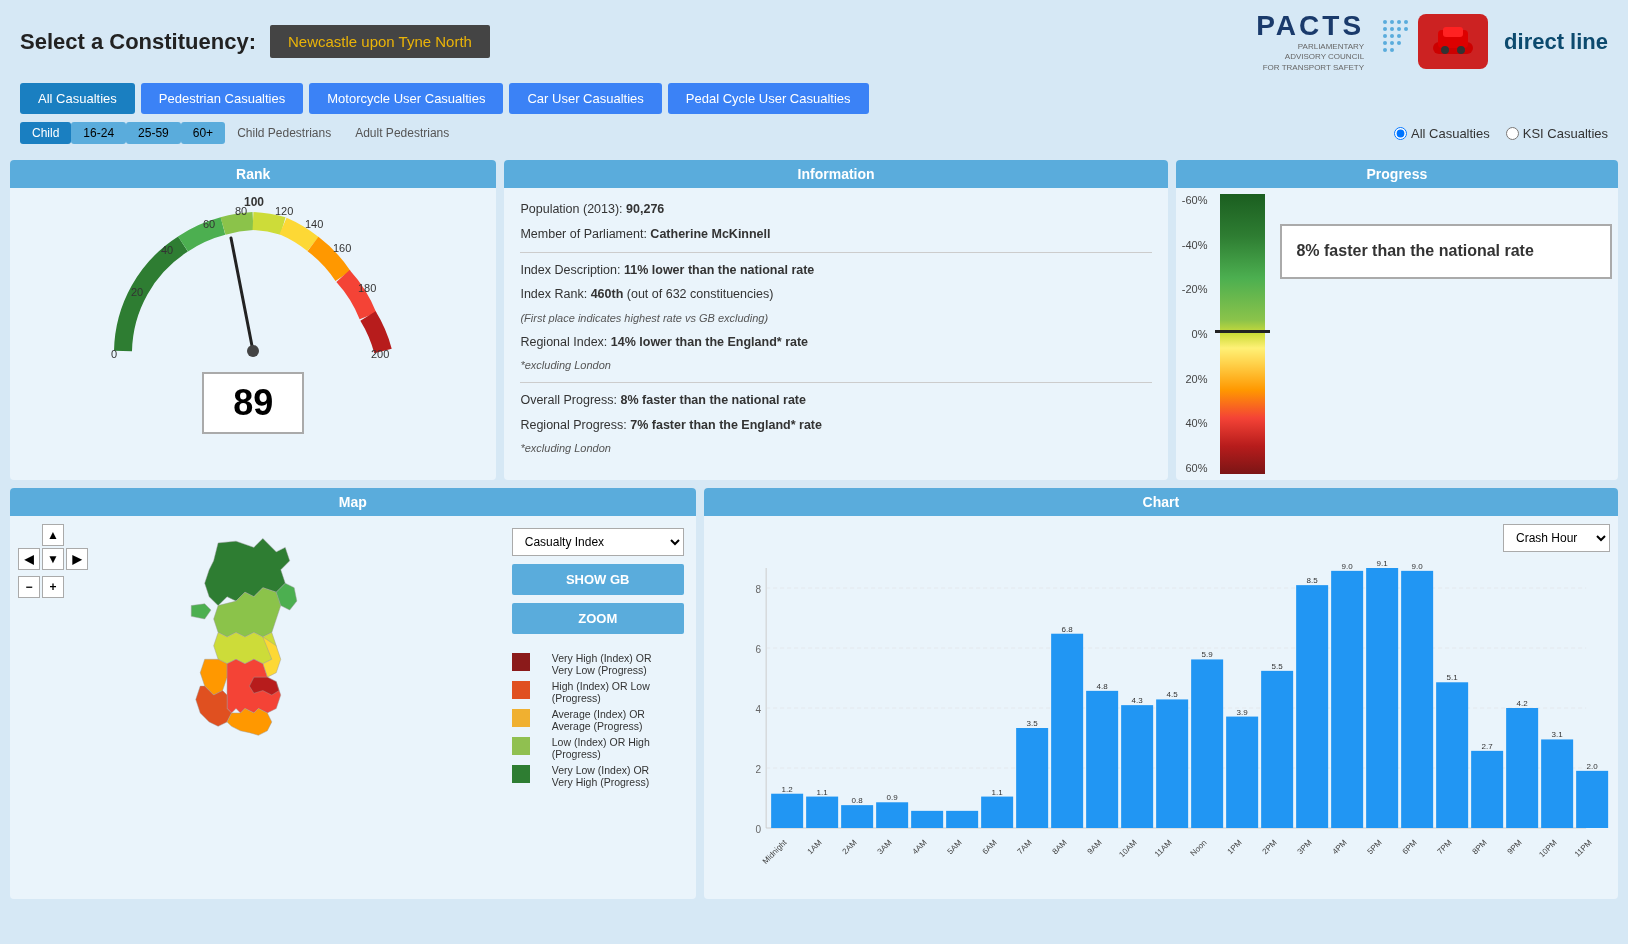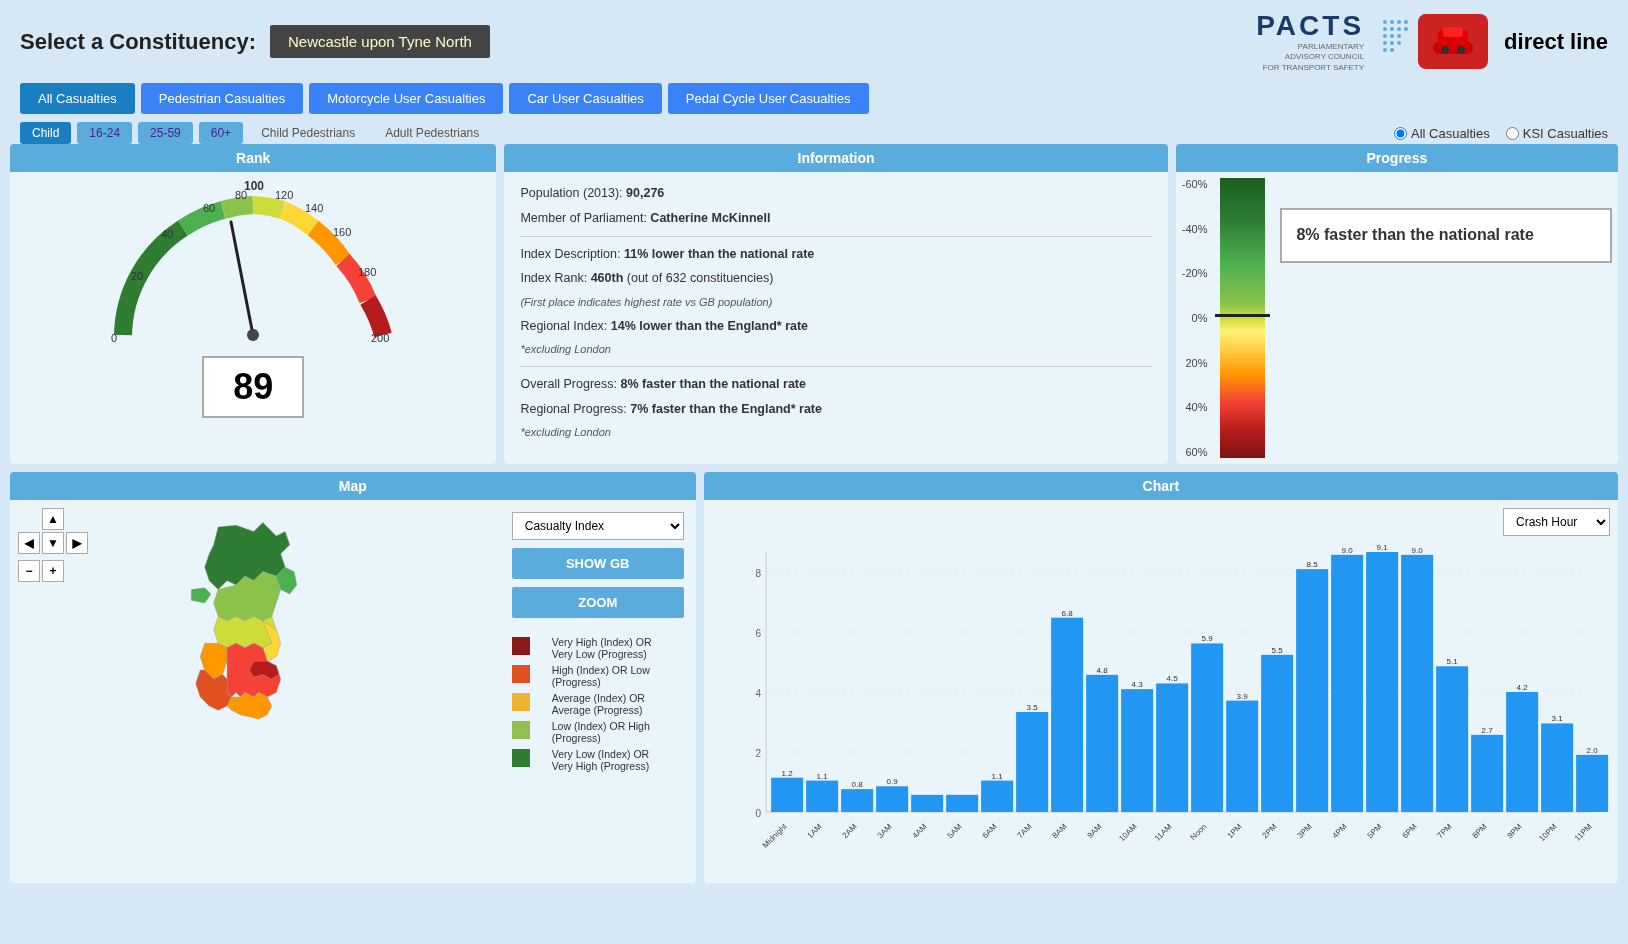--- a/index.html
+++ b/index.html
@@ -25,21 +25,21 @@
       align-items: center;
       gap: 14px;
     }
     .header-title {
       font-size: 22px;
       font-weight: bold;
       color: #222;
     }
     .constituency-btn {
       background: #444;
-      color: #fef9c3;
+      color: #eab308;
       border: none;
       padding: 8px 18px;
       font-size: 15px;
       cursor: pointer;
       border-radius: 2px;
     }
     .header-logo {
       display: flex;
       align-items: center;
       gap: 8px;
@@ -63,36 +63,35 @@
       font-weight: 500;
     }
     .nav-btn.active {
       background: #1a7fc1;
     }
 
     
     .sub-nav {
       display: flex;
       align-items: center;
-      gap: 6px;
-      padding: 4px 20px 0 20px;
+      padding: 4px 20px 16px 20px;
       background: #d6e8f5;
     }
     .sub-btn {
       padding: 4px 12px;
       border: none;
       border-radius: 3px;
       cursor: pointer;
       font-size: 12px;
       background: #1a7fc1;
       color: white;
     }
     .sub-btn.inactive {
       background: #5aacdc;
-      color: #4c1d95;
+      color: #000000;
     }
     .sub-text-btn {
       padding: 4px 12px;
       border: none;
       background: transparent;
       color: #555;
       cursor: pointer;
       font-size: 12px;
     }
     .radio-group {
@@ -345,21 +344,21 @@
     <div style="background:#cc2222;border-radius:8px;width:70px;height:55px;display:flex;align-items:center;justify-content:center;">
       <svg width="50" height="40" viewBox="0 0 50 40">
         <rect x="5" y="20" width="40" height="12" rx="6" fill="#cc0000"></rect>
         <rect x="10" y="8" width="30" height="18" rx="4" fill="#dd0000"></rect>
         <rect x="15" y="5" width="20" height="10" rx="3" fill="#ff2222"></rect>
         <circle cx="17" cy="28" r="4" fill="#333"></circle>
         <circle cx="33" cy="28" r="4" fill="#333"></circle>
       </svg>
     </div>
     <div style="margin-left:8px;">
-      <div style="font-size:22px;font-weight:bold;color:#000000;">direct line</div>
+      <div style="font-size:22px;font-weight:bold;color:#0c4a6e;">direct line</div>
     </div>
   </div>
 </div>
 
 <div class="nav-bar">
   <button class="nav-btn active">All Casualties</button>
   <button class="nav-btn">Pedestrian Casualties</button>
   <button class="nav-btn">Motorcycle User Casualties</button>
   <button class="nav-btn">Car User Casualties</button>
   <button class="nav-btn">Pedal Cycle User Casualties</button>
@@ -446,21 +445,21 @@
       <div class="info-row">
         <span>Member of Parliament:</span> <strong>Catherine McKinnell</strong>
       </div>
       <hr class="info-divider">
       <div class="info-row">
         <span>Index Description:</span> <strong>11% lower than the national rate</strong>
       </div>
       <div class="info-row">
         <span>Index Rank:</span> <strong>460th</strong> <span>(out of 632 constituencies)</span>
       </div>
-      <div class="info-row italic-note">(First place indicates highest rate vs GB population)</div>
+      <div class="info-row italic-note">(First place indicates highest rate vs GB excluding)</div>
       <div class="info-row">
         <span>Regional Index:</span> <strong>14% lower than the England* rate</strong>
       </div>
       <div class="info-row italic-note">*excluding London</div>
       <hr class="info-divider">
       <div class="info-row">
         <span>Overall Progress:</span> <strong>8% faster than the national rate</strong>
       </div>
       <div class="info-row">
         <span>Regional Progress:</span> <strong>7% faster than the England* rate</strong>

